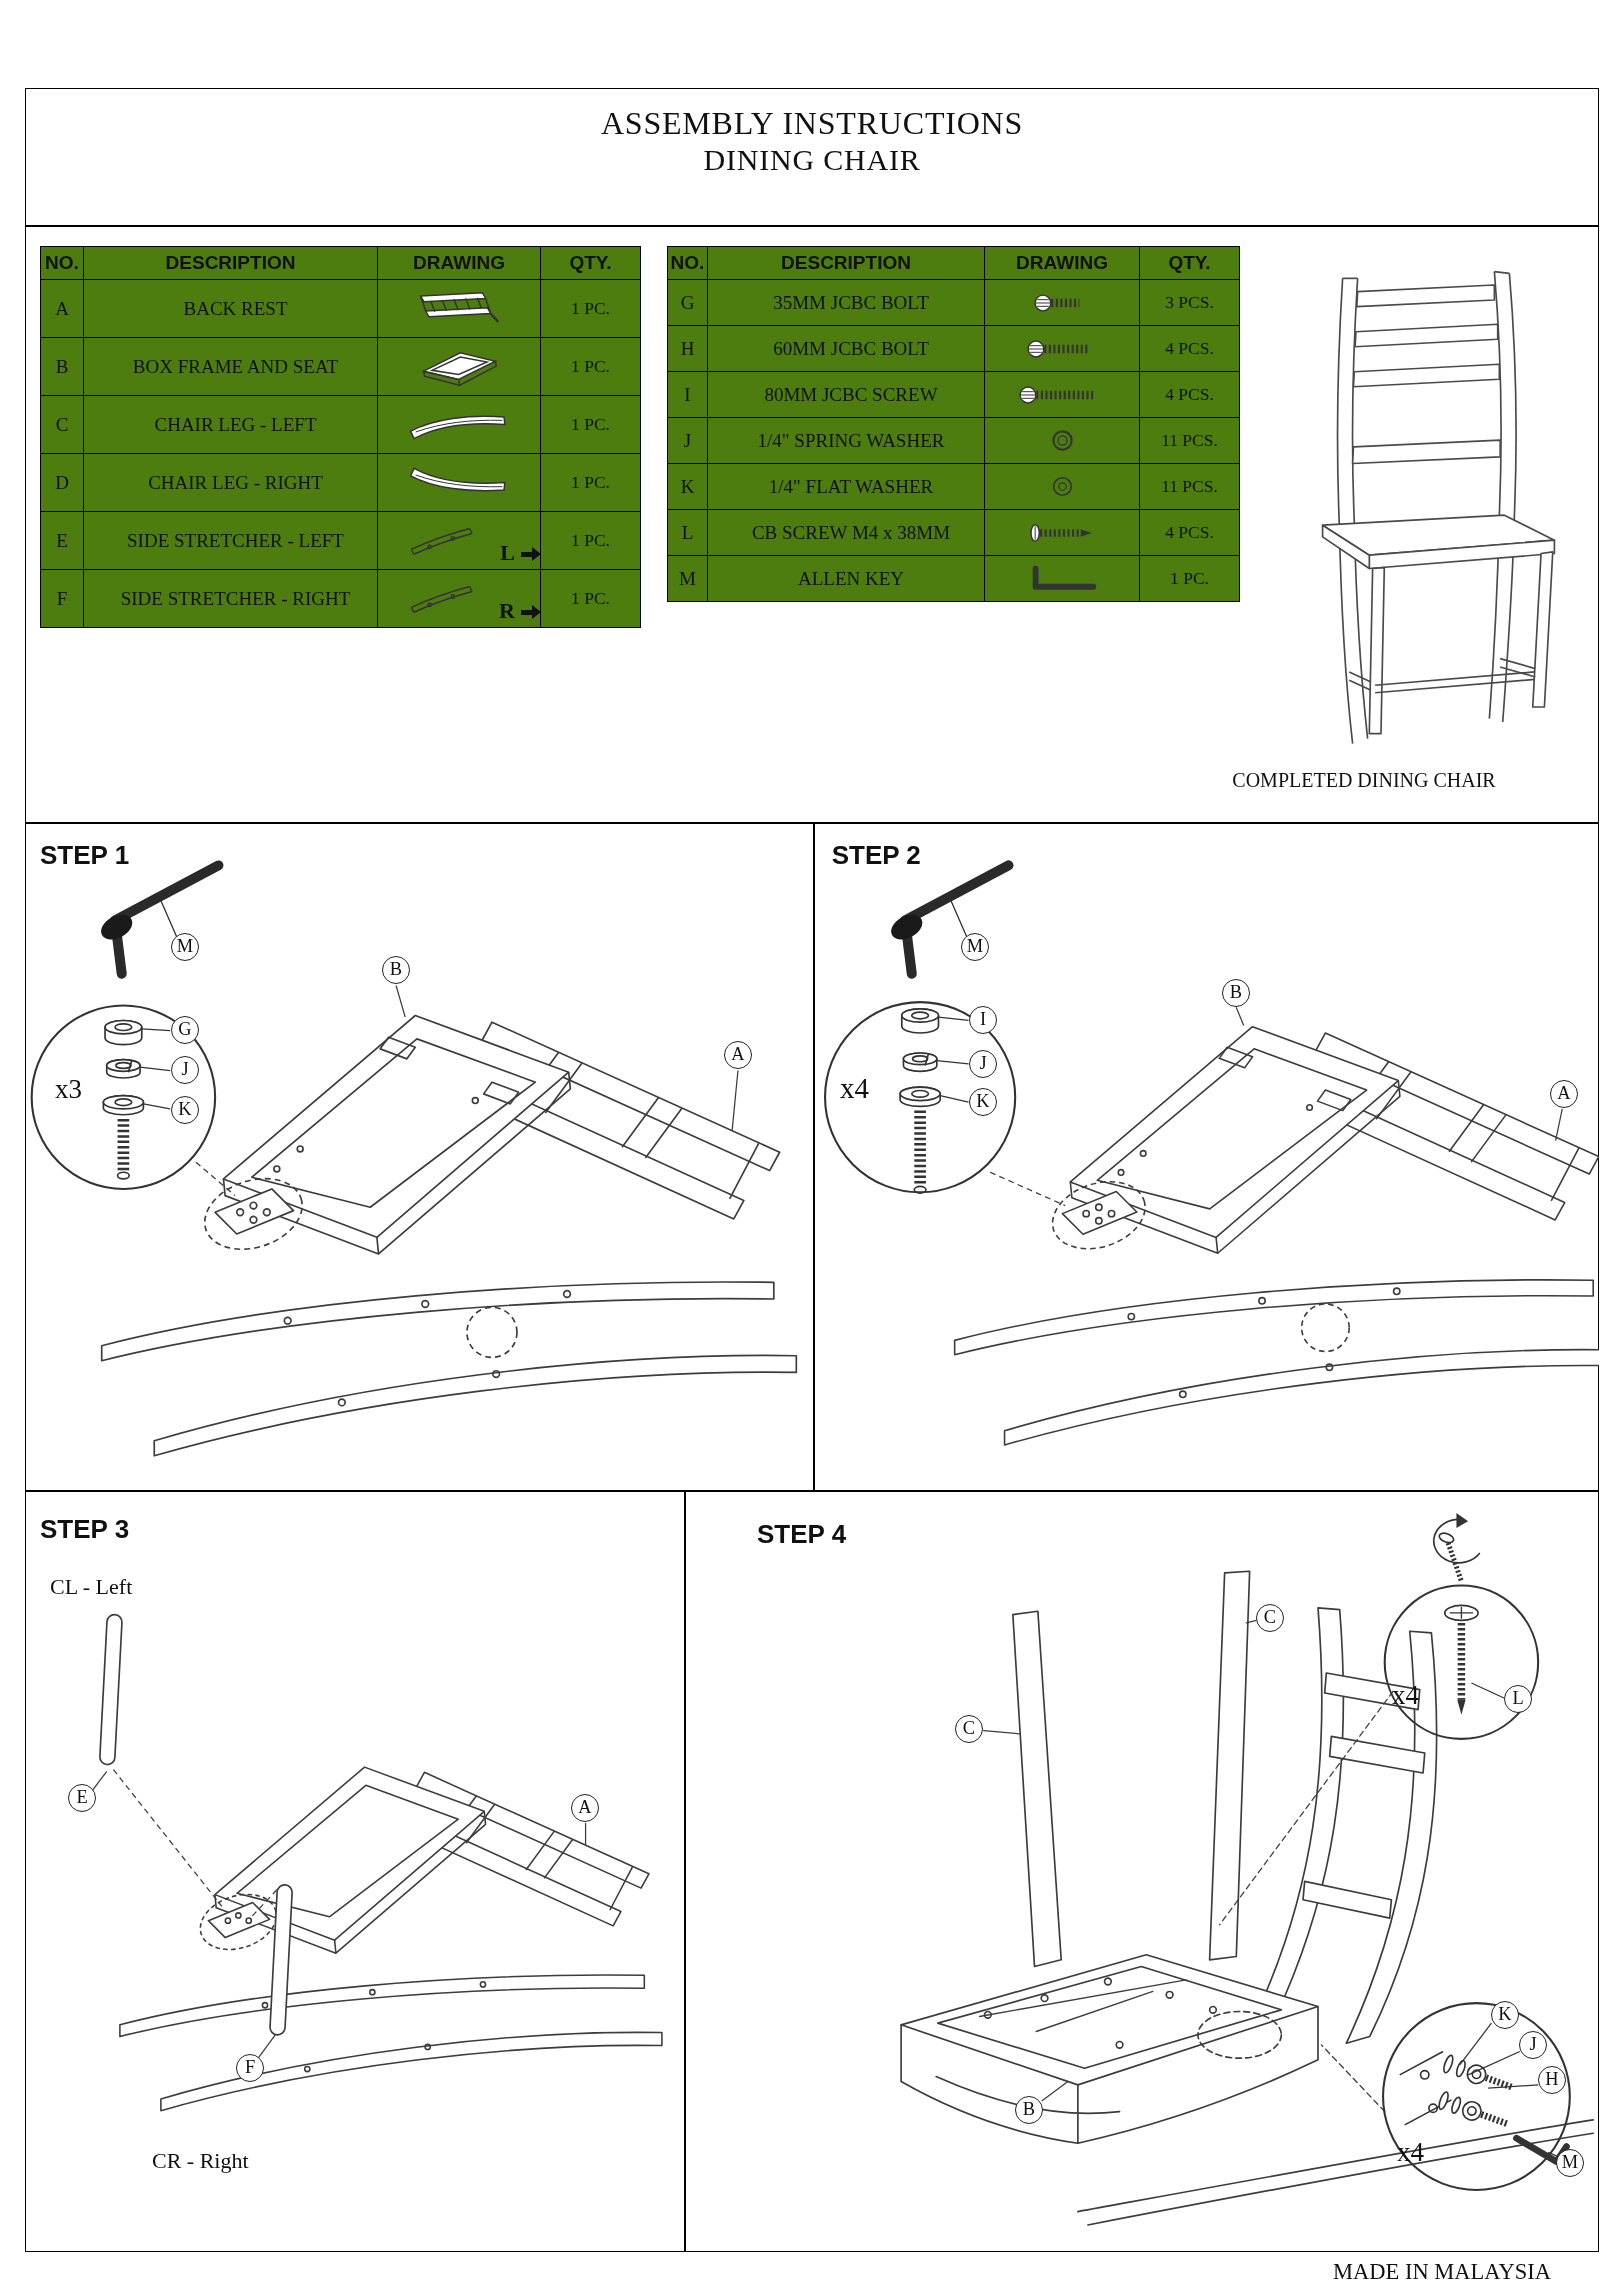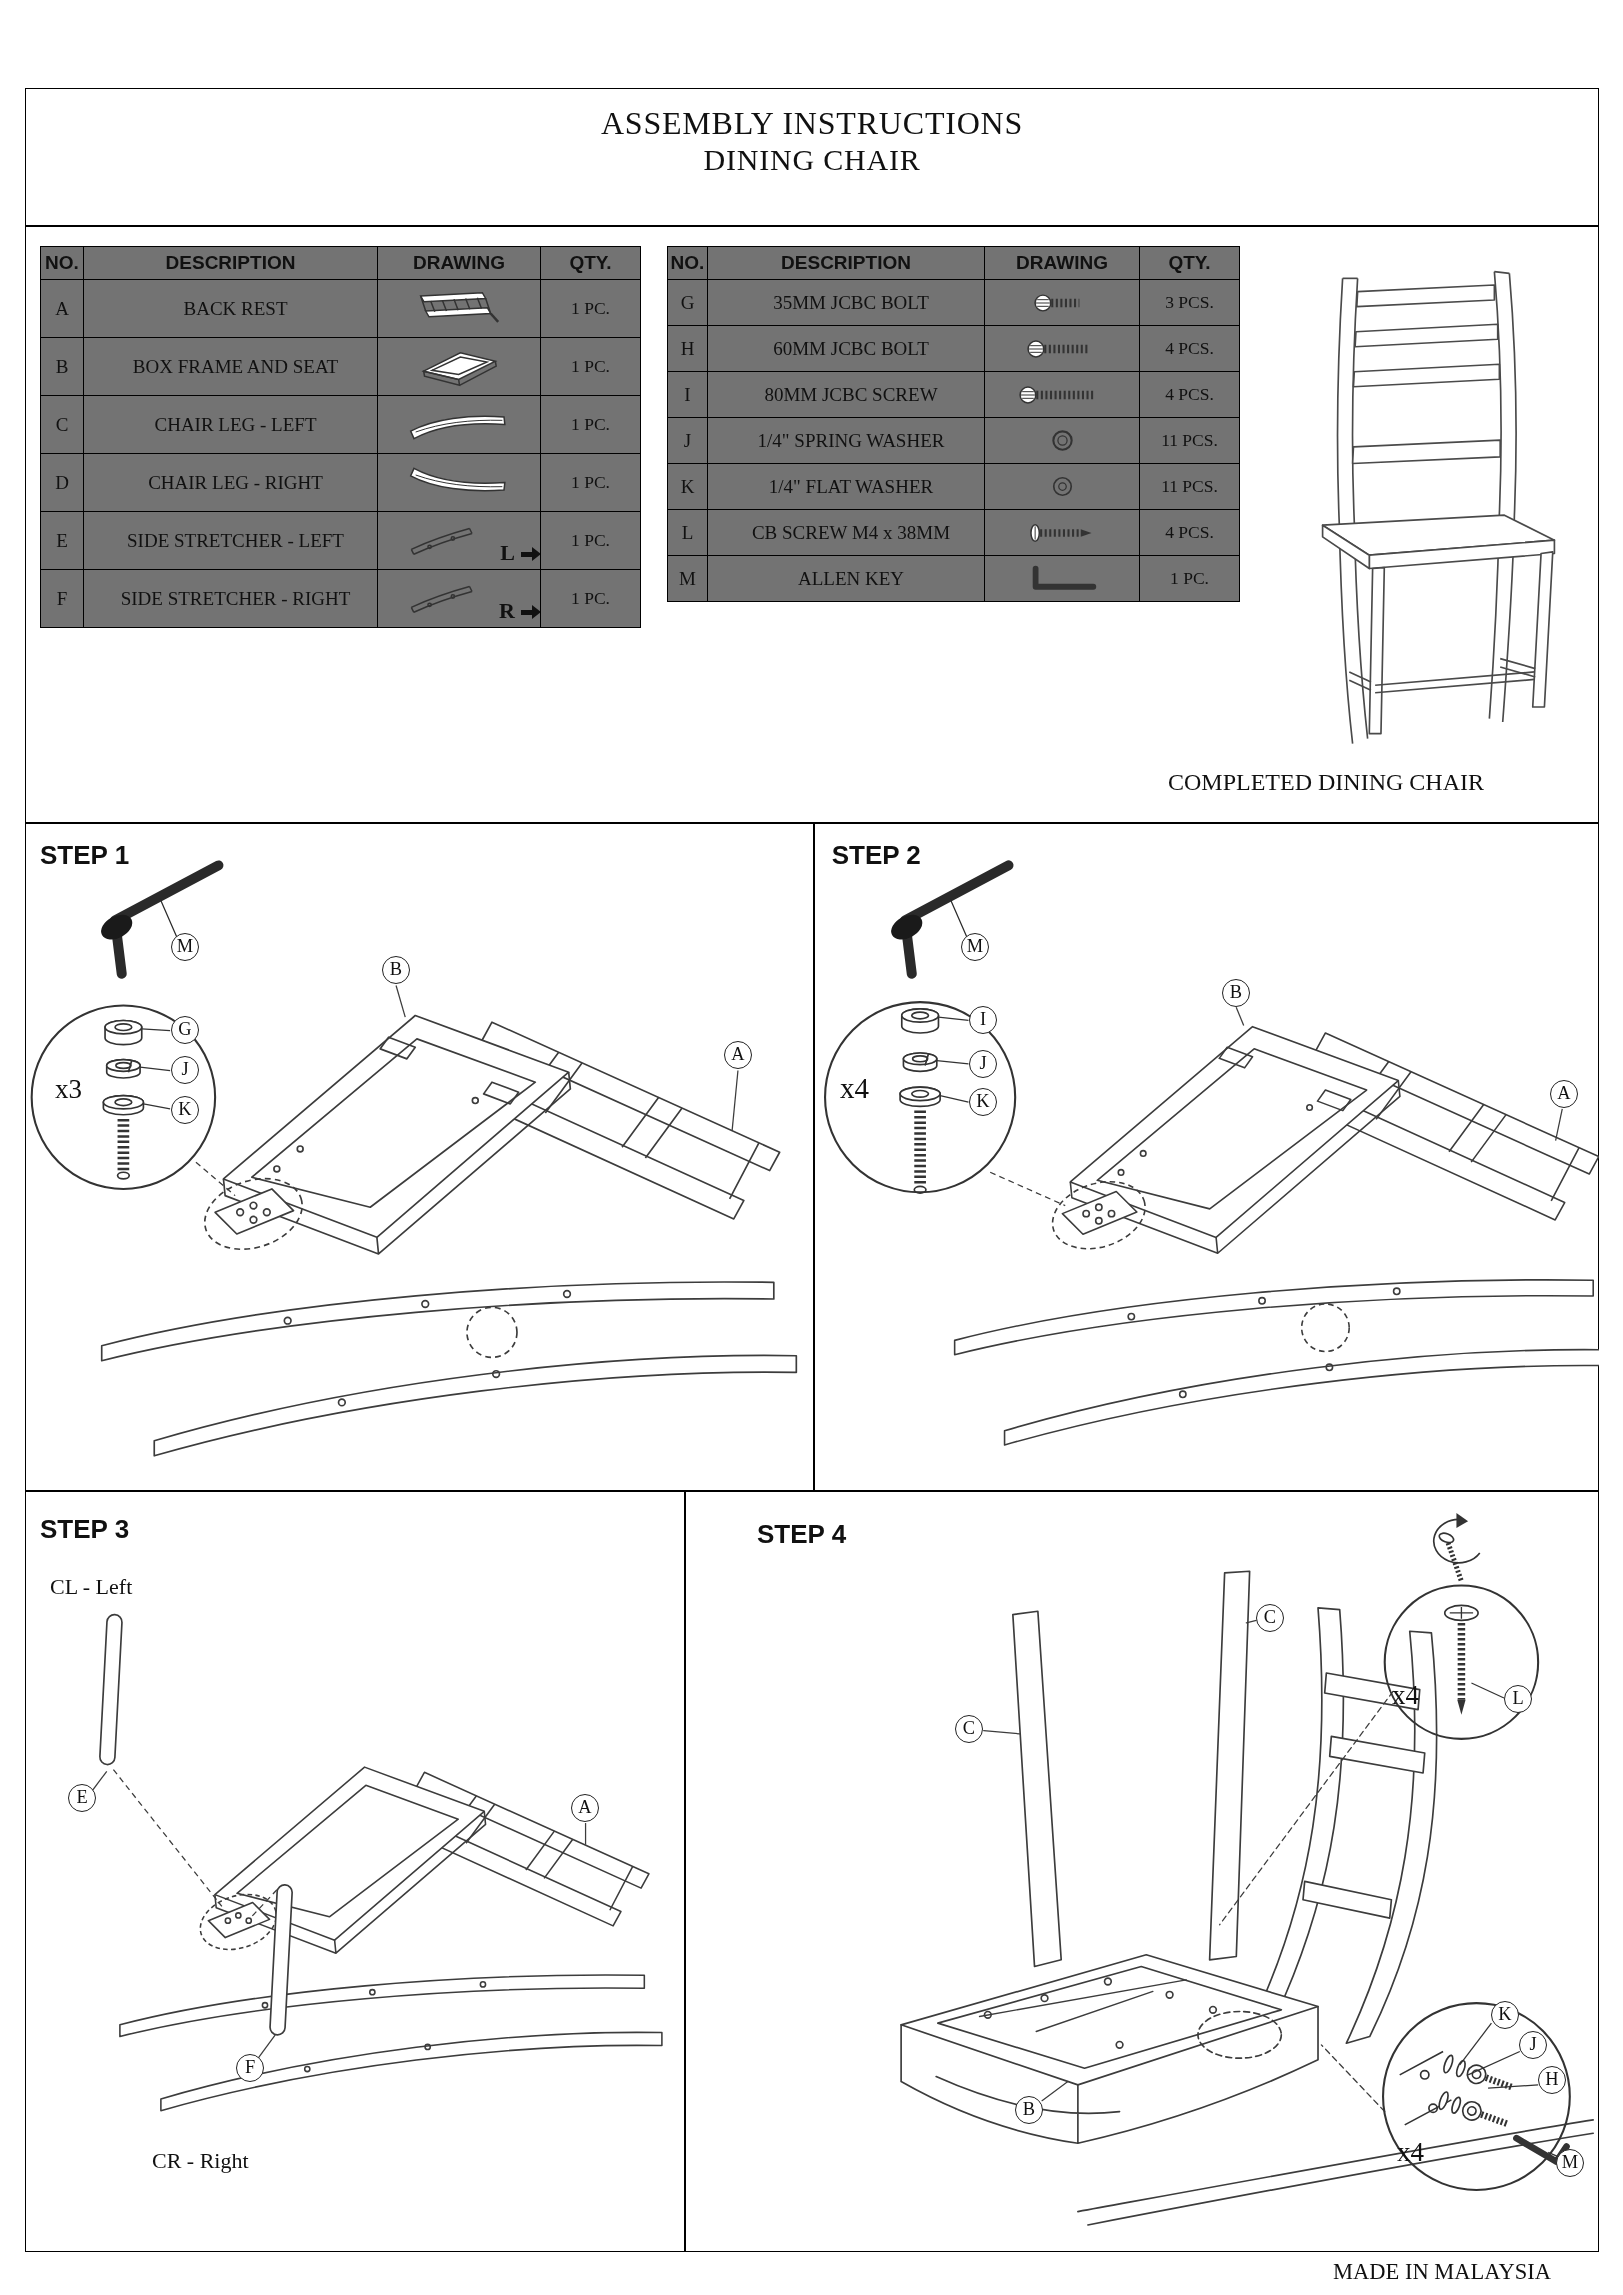--- a/index.html
+++ b/index.html
@@ -3,34 +3,34 @@
 <meta charset="utf-8">
 <style>
   *{margin:0;padding:0;box-sizing:border-box}
   html,body{background:#fff}
   body{width:1623px;height:2295px;position:relative;font-family:"Liberation Serif",serif;color:#111;overflow:hidden}
   .abs{position:absolute}
   .frame{position:absolute;left:25px;top:88px;width:1574px;height:2164px;border:1.7px solid #000}
   .hline{position:absolute;height:1.7px;background:#000}
   .vline{position:absolute;width:1.7px;background:#000}
   .title-line{position:absolute;left:25px;width:1574px;text-align:center;font-size:32px;letter-spacing:0.8px}
-  .ptable{position:absolute;border-collapse:collapse;table-layout:fixed;background:#737373}
+  .ptable{position:absolute;border-collapse:collapse;table-layout:fixed;background:#4d7c0f}
   .ptable th,.ptable td{border:1.7px solid #000;overflow:hidden}
   .ptable th{font-family:"Liberation Sans",sans-serif;font-weight:bold;font-size:19px;height:33px;text-align:center}
   .c-no{text-align:center;font-size:19px}
   .c-desc{font-size:19px;padding-left:10px;text-align:center}
   .c-qty{text-align:center;font-size:17.5px}
   .c-draw{text-align:center;vertical-align:middle;position:relative}
   .c-draw svg{display:inline-block;vertical-align:middle}
   .lt td{height:58px}
   .rt td{height:46px}
   .notewrap{position:absolute;right:8.3px;bottom:3.3px;font-size:22px;font-weight:bold}
   .arrow{display:inline-block;width:11px;height:5px;background:#111;position:relative;margin-left:5.8px;vertical-align:middle}
   .arrow::after{content:"";position:absolute;left:11px;top:-5px;border-left:9.2px solid #111;border-top:7.5px solid transparent;border-bottom:7.5px solid transparent}
-  .caption{position:absolute;font-size:24px;}
+  .caption{position:absolute;font-size:20px;text-align:center}
   .stepcell{position:absolute}
   .step-svg{position:absolute;left:0;top:0}
   .steplabel{position:absolute;font-family:"Liberation Sans",sans-serif;font-weight:bold;font-size:26px}
   .callout{position:absolute;width:28px;height:28px;border:1.7px solid #222;border-radius:50%;text-align:center;line-height:24px;font-size:18.4px;background:#fff;z-index:3}
   .mult{position:absolute;font-size:27px;z-index:3}
   .mult.big{font-size:29px}
   .sidenote{position:absolute;font-size:22px;z-index:3}
   .footer{position:absolute;font-size:22.5px;text-align:right}
 </style>
 </head>

